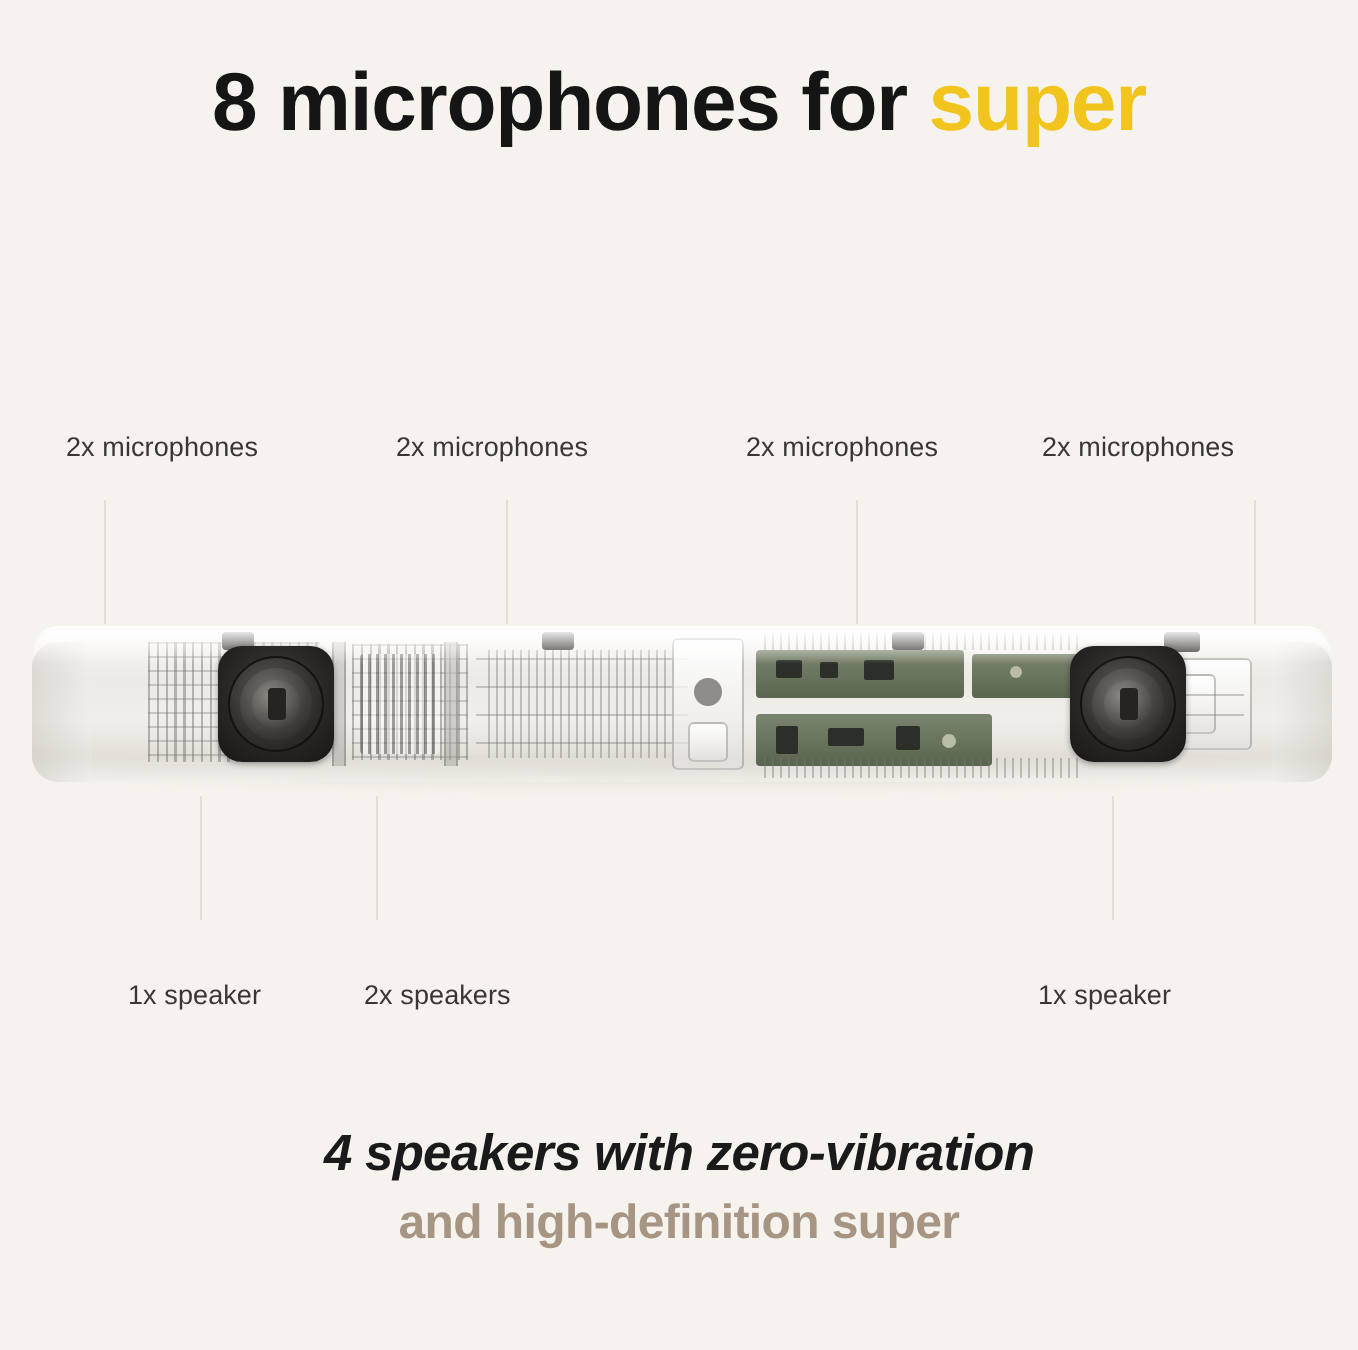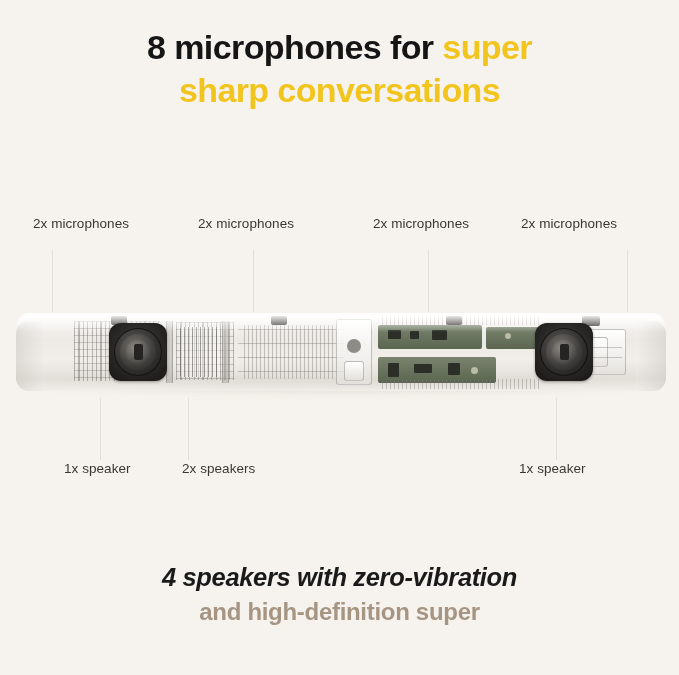--- a/index.html
+++ b/index.html
@@ -11,38 +11,38 @@
     overflow: hidden;
     -webkit-font-smoothing: antialiased;
   }
 
   
   .headline {
     position: absolute;
     left: 0; top: 26px;
     width: 679px;
     text-align: center;
-    font-size: 34px;
+    font-size: 41px;
     font-weight: 700;
     line-height: 1.26;
     letter-spacing: -0.6px;
     color: #151515;
   }
   .headline .hl-accent { color: #f2c41e; }
 
   
   .callout-label {
     position: absolute;
     font-size: 13.5px;
     color: #3a3733;
     white-space: nowrap;
     letter-spacing: 0.05px;
   }
   .mic-label { top: 216px; }
-  .spk-label { top: 461px; text-align: right; }
+  .spk-label { top: 490px; text-align: right; }
 
   
   .leader {
     position: absolute;
     width: 1px;
     background: #e3ded5;
   }
   .leader-top    { top: 250px; height: 62px; }
   .leader-bottom { top: 398px; height: 62px; }
 
@@ -220,21 +220,20 @@
     letter-spacing: -0.3px;
     line-height: 1.25;
     margin-top: 4px;
   }
 </style>
 </head>
 <body>
 
 <h1 class="headline">
   <span><span>8 microphones for </span><span class="hl-accent">super</span></span><br>
-  <span class="hl-accent">sharp conversations</span>
 </h1>
 
 <div class="callout-label mic-label" style="left:33px">2x microphones</div>
 <div class="callout-label mic-label" style="left:198px">2x microphones</div>
 <div class="callout-label mic-label" style="left:373px">2x microphones</div>
 <div class="callout-label mic-label" style="left:521px">2x microphones</div>
 
 <div class="leader leader-top" style="left:52px"></div>
 <div class="leader leader-top" style="left:253px"></div>
 <div class="leader leader-top" style="left:428px"></div>

